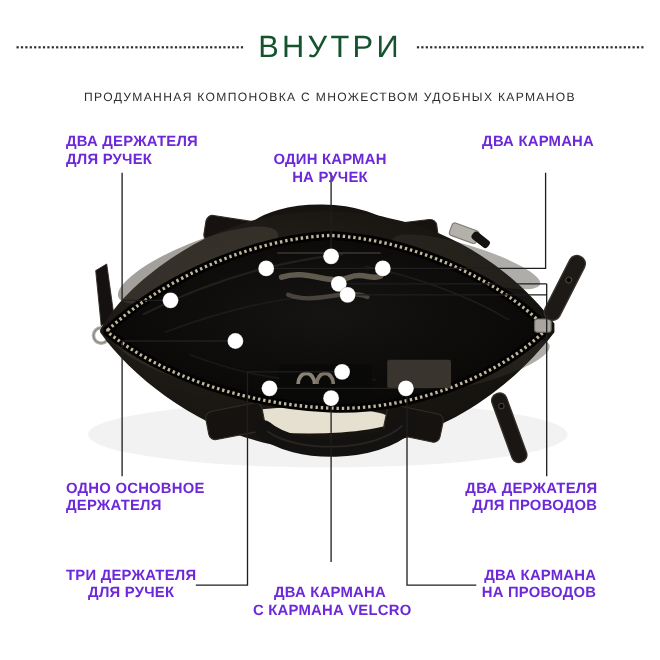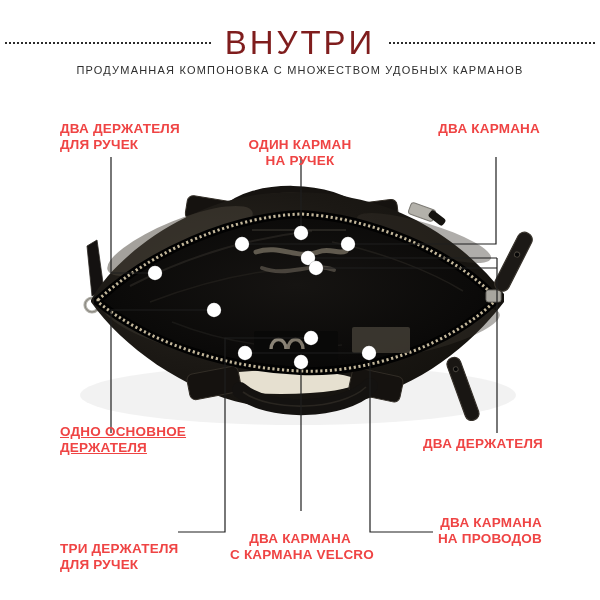--- a/index.html
+++ b/index.html
@@ -5,31 +5,31 @@
   html,body{margin:0;padding:0;background:#ffffff;}
   .stage{
     position:relative;width:600px;height:600px;background:#ffffff;overflow:hidden;
     font-family:"Liberation Sans", sans-serif;color:#1b1b1b;
   }
   
   .hdr{position:absolute;left:0;top:24px;width:600px;text-align:center;}
   .hdr-row{display:flex;align-items:center;justify-content:center;gap:14px;}
   .hdr-rule{width:206px;height:0;border-top:2px dotted #2c2c2c;}
   .hdr-title{
-    font-size:33px;line-height:38px;font-weight:400;letter-spacing:3px;color:#7f1d1d;
+    font-size:28px;line-height:38px;font-weight:400;letter-spacing:3px;color:#14532d;
     white-space:nowrap;
   }
   .hdr-sub{
-    margin-top:2px;font-size:11px;letter-spacing:1.2px;font-weight:400;color:#2e2e2e;
+    margin-top:21px;font-size:11px;letter-spacing:1.2px;font-weight:400;color:#2e2e2e;
     white-space:nowrap;
   }
   
   .lbl{
     position:absolute;font-size:13.5px;line-height:16px;font-weight:700;
-    letter-spacing:.2px;color:#ef4444;white-space:nowrap;
+    letter-spacing:.2px;color:#6d28d9;white-space:nowrap;
   }
   .lbl.center{text-align:center;margin-top:16px;}
   .lbl.right{text-align:right;}
   
   svg.scene{position:absolute;left:0;top:0;width:600px;height:600px;}
 </style>
 </head>
 <body>
 
 <div class="stage">
@@ -171,30 +171,31 @@
 
   <div class="lbl center" style="left:230px;top:121px;width:140px;">
     <div>ОДИН КАРМАН</div>
     <div>НА РУЧЕК</div>
   </div>
 
   <div class="lbl right" style="left:400px;top:121px;width:140px;">
     <div>ДВА КАРМАНА</div>
   </div>
 
-  <div class="lbl" style="left:60px;top:424px;text-decoration:underline;">
+  <div class="lbl" style="left:60px;top:436px;">
     <div>ОДНО ОСНОВНОЕ</div>
     <div>ДЕРЖАТЕЛЯ</div>
   </div>
 
   <div class="lbl right" style="left:403px;top:436px;width:140px;">
     <div>ДВА ДЕРЖАТЕЛЯ</div>
-  </div>
-
-  <div class="lbl" style="left:60px;top:541px;">
+    <div>ДЛЯ ПРОВОДОВ</div>
+  </div>
+
+  <div class="lbl" style="left:60px;top:515px;text-align:center;">
     <div>ТРИ ДЕРЖАТЕЛЯ</div>
     <div>ДЛЯ РУЧЕК</div>
   </div>
 
   <div class="lbl center" style="left:230px;top:515px;width:140px;">
     <div>ДВА КАРМАНА</div>
     <div>С КАРМАНА VELCRO</div>
   </div>
 
   <div class="lbl right" style="left:402px;top:515px;width:140px;">

